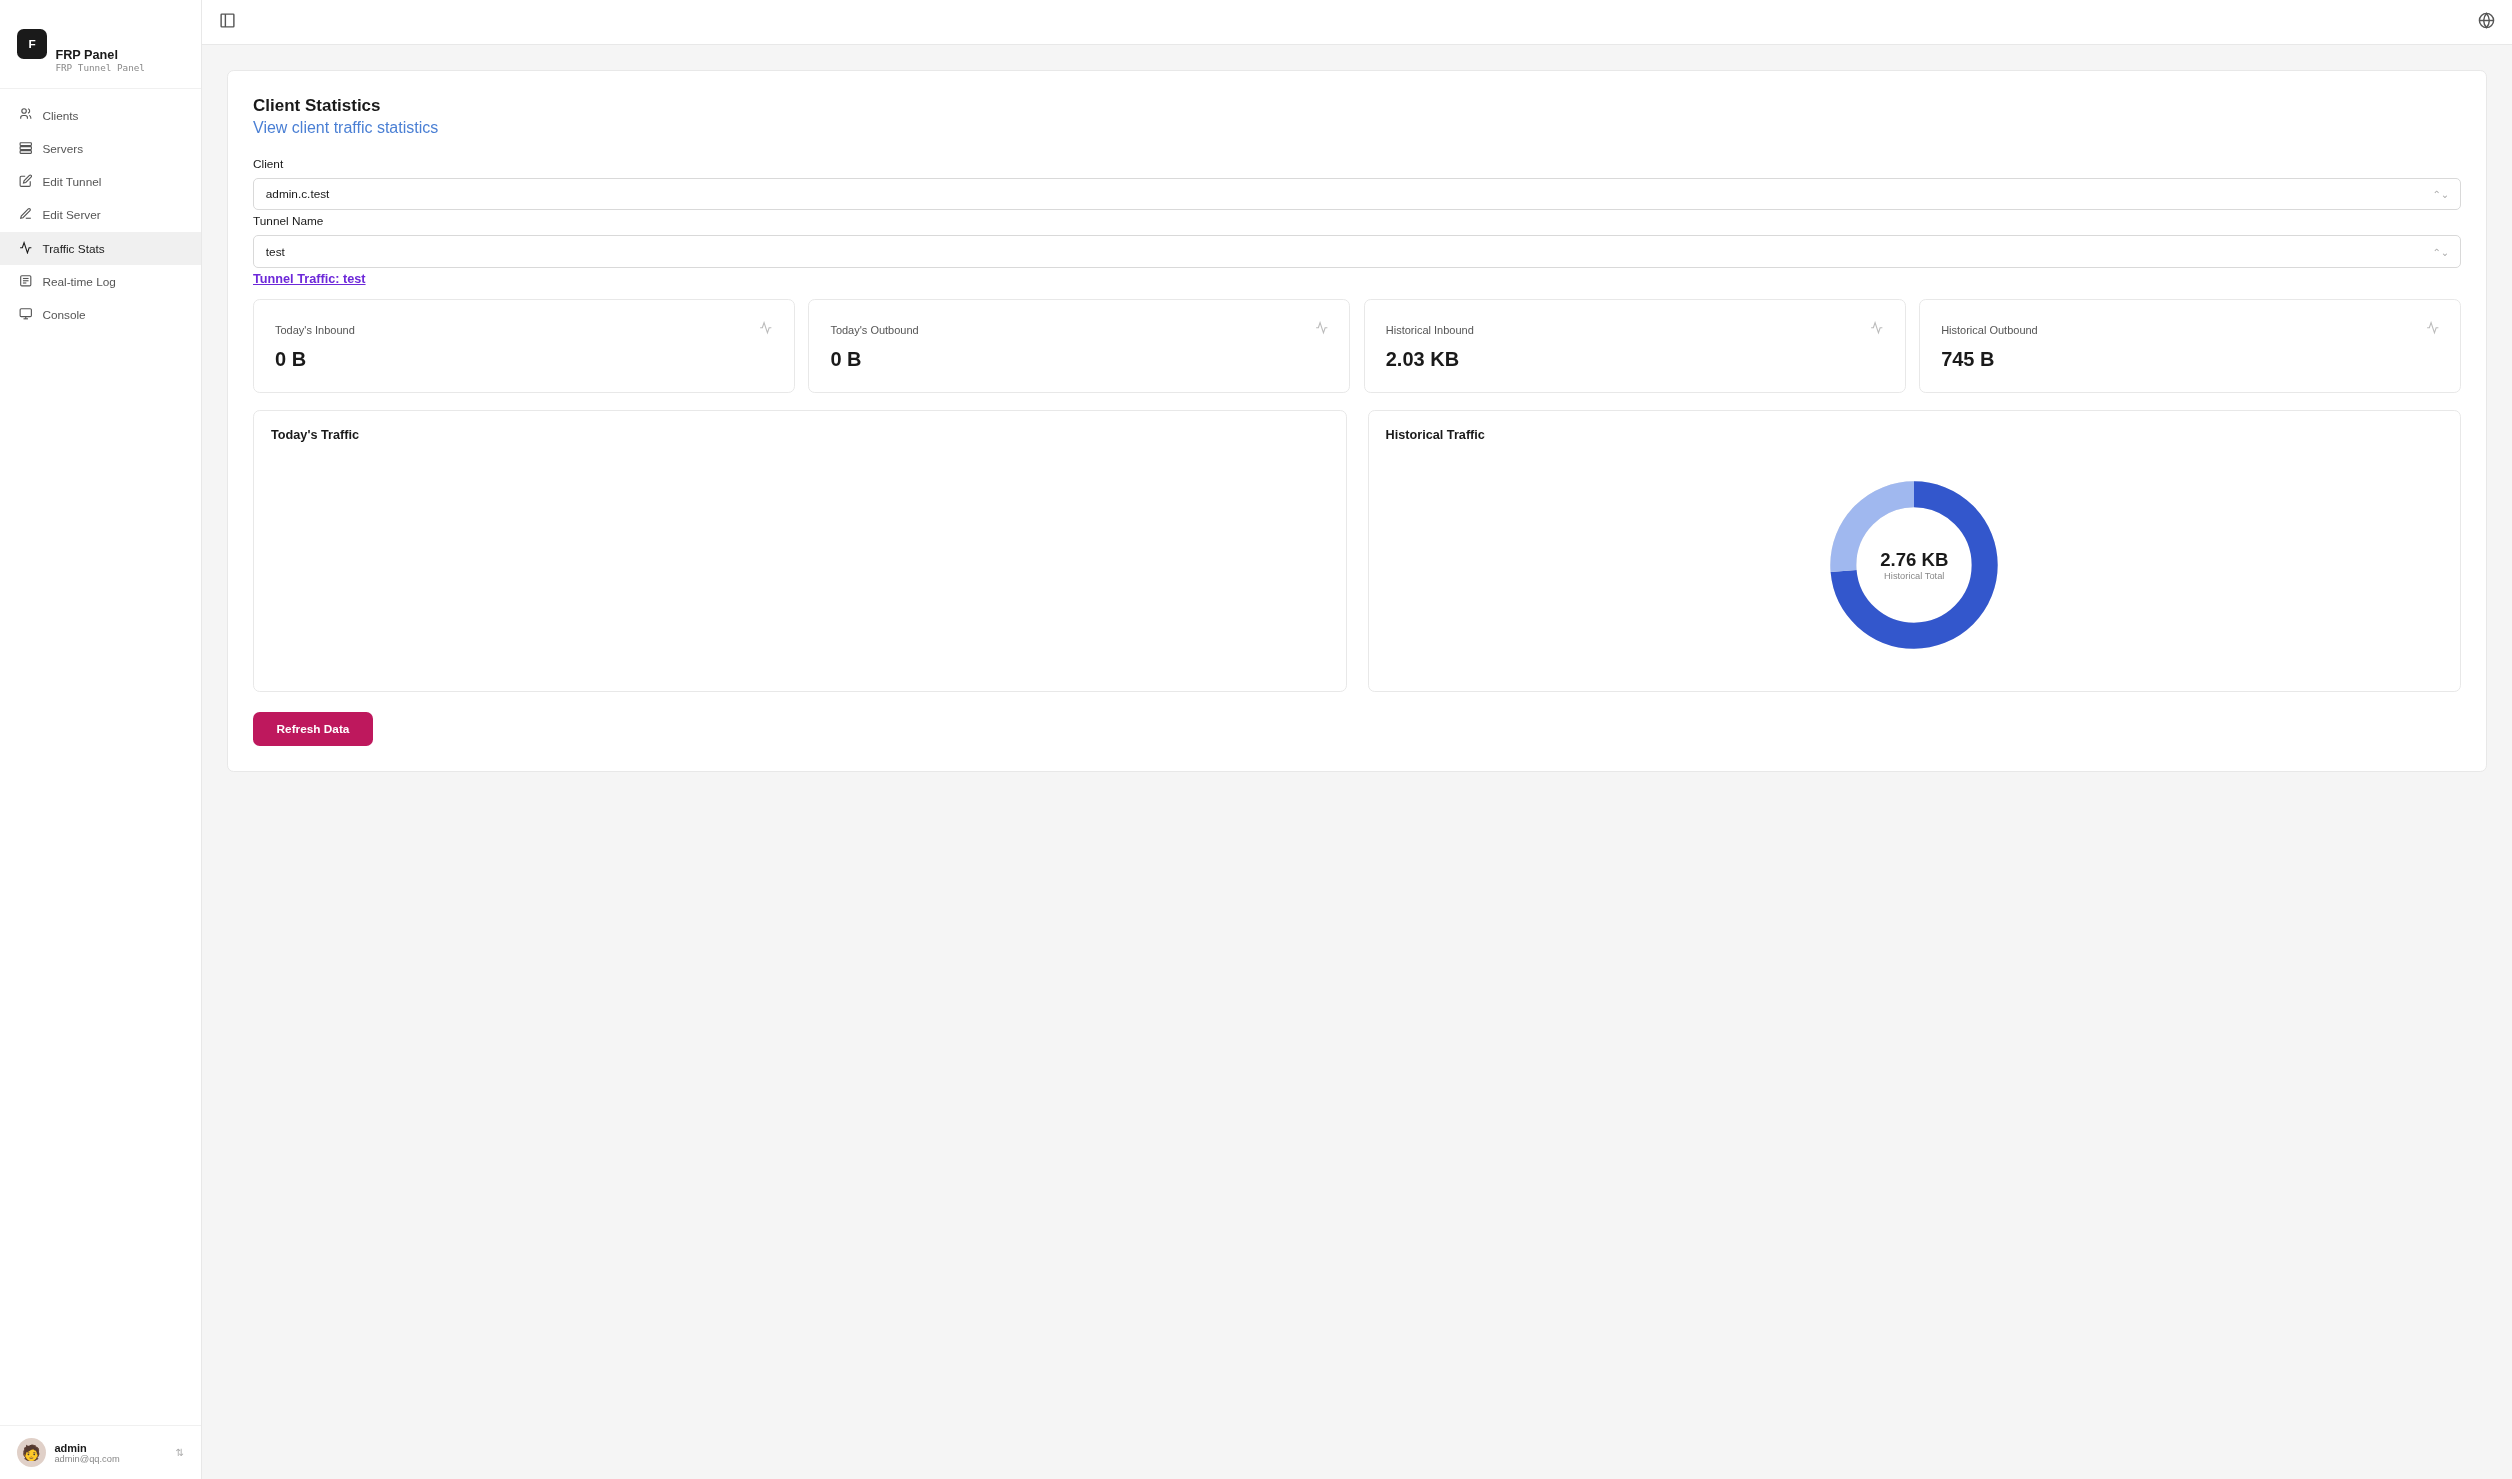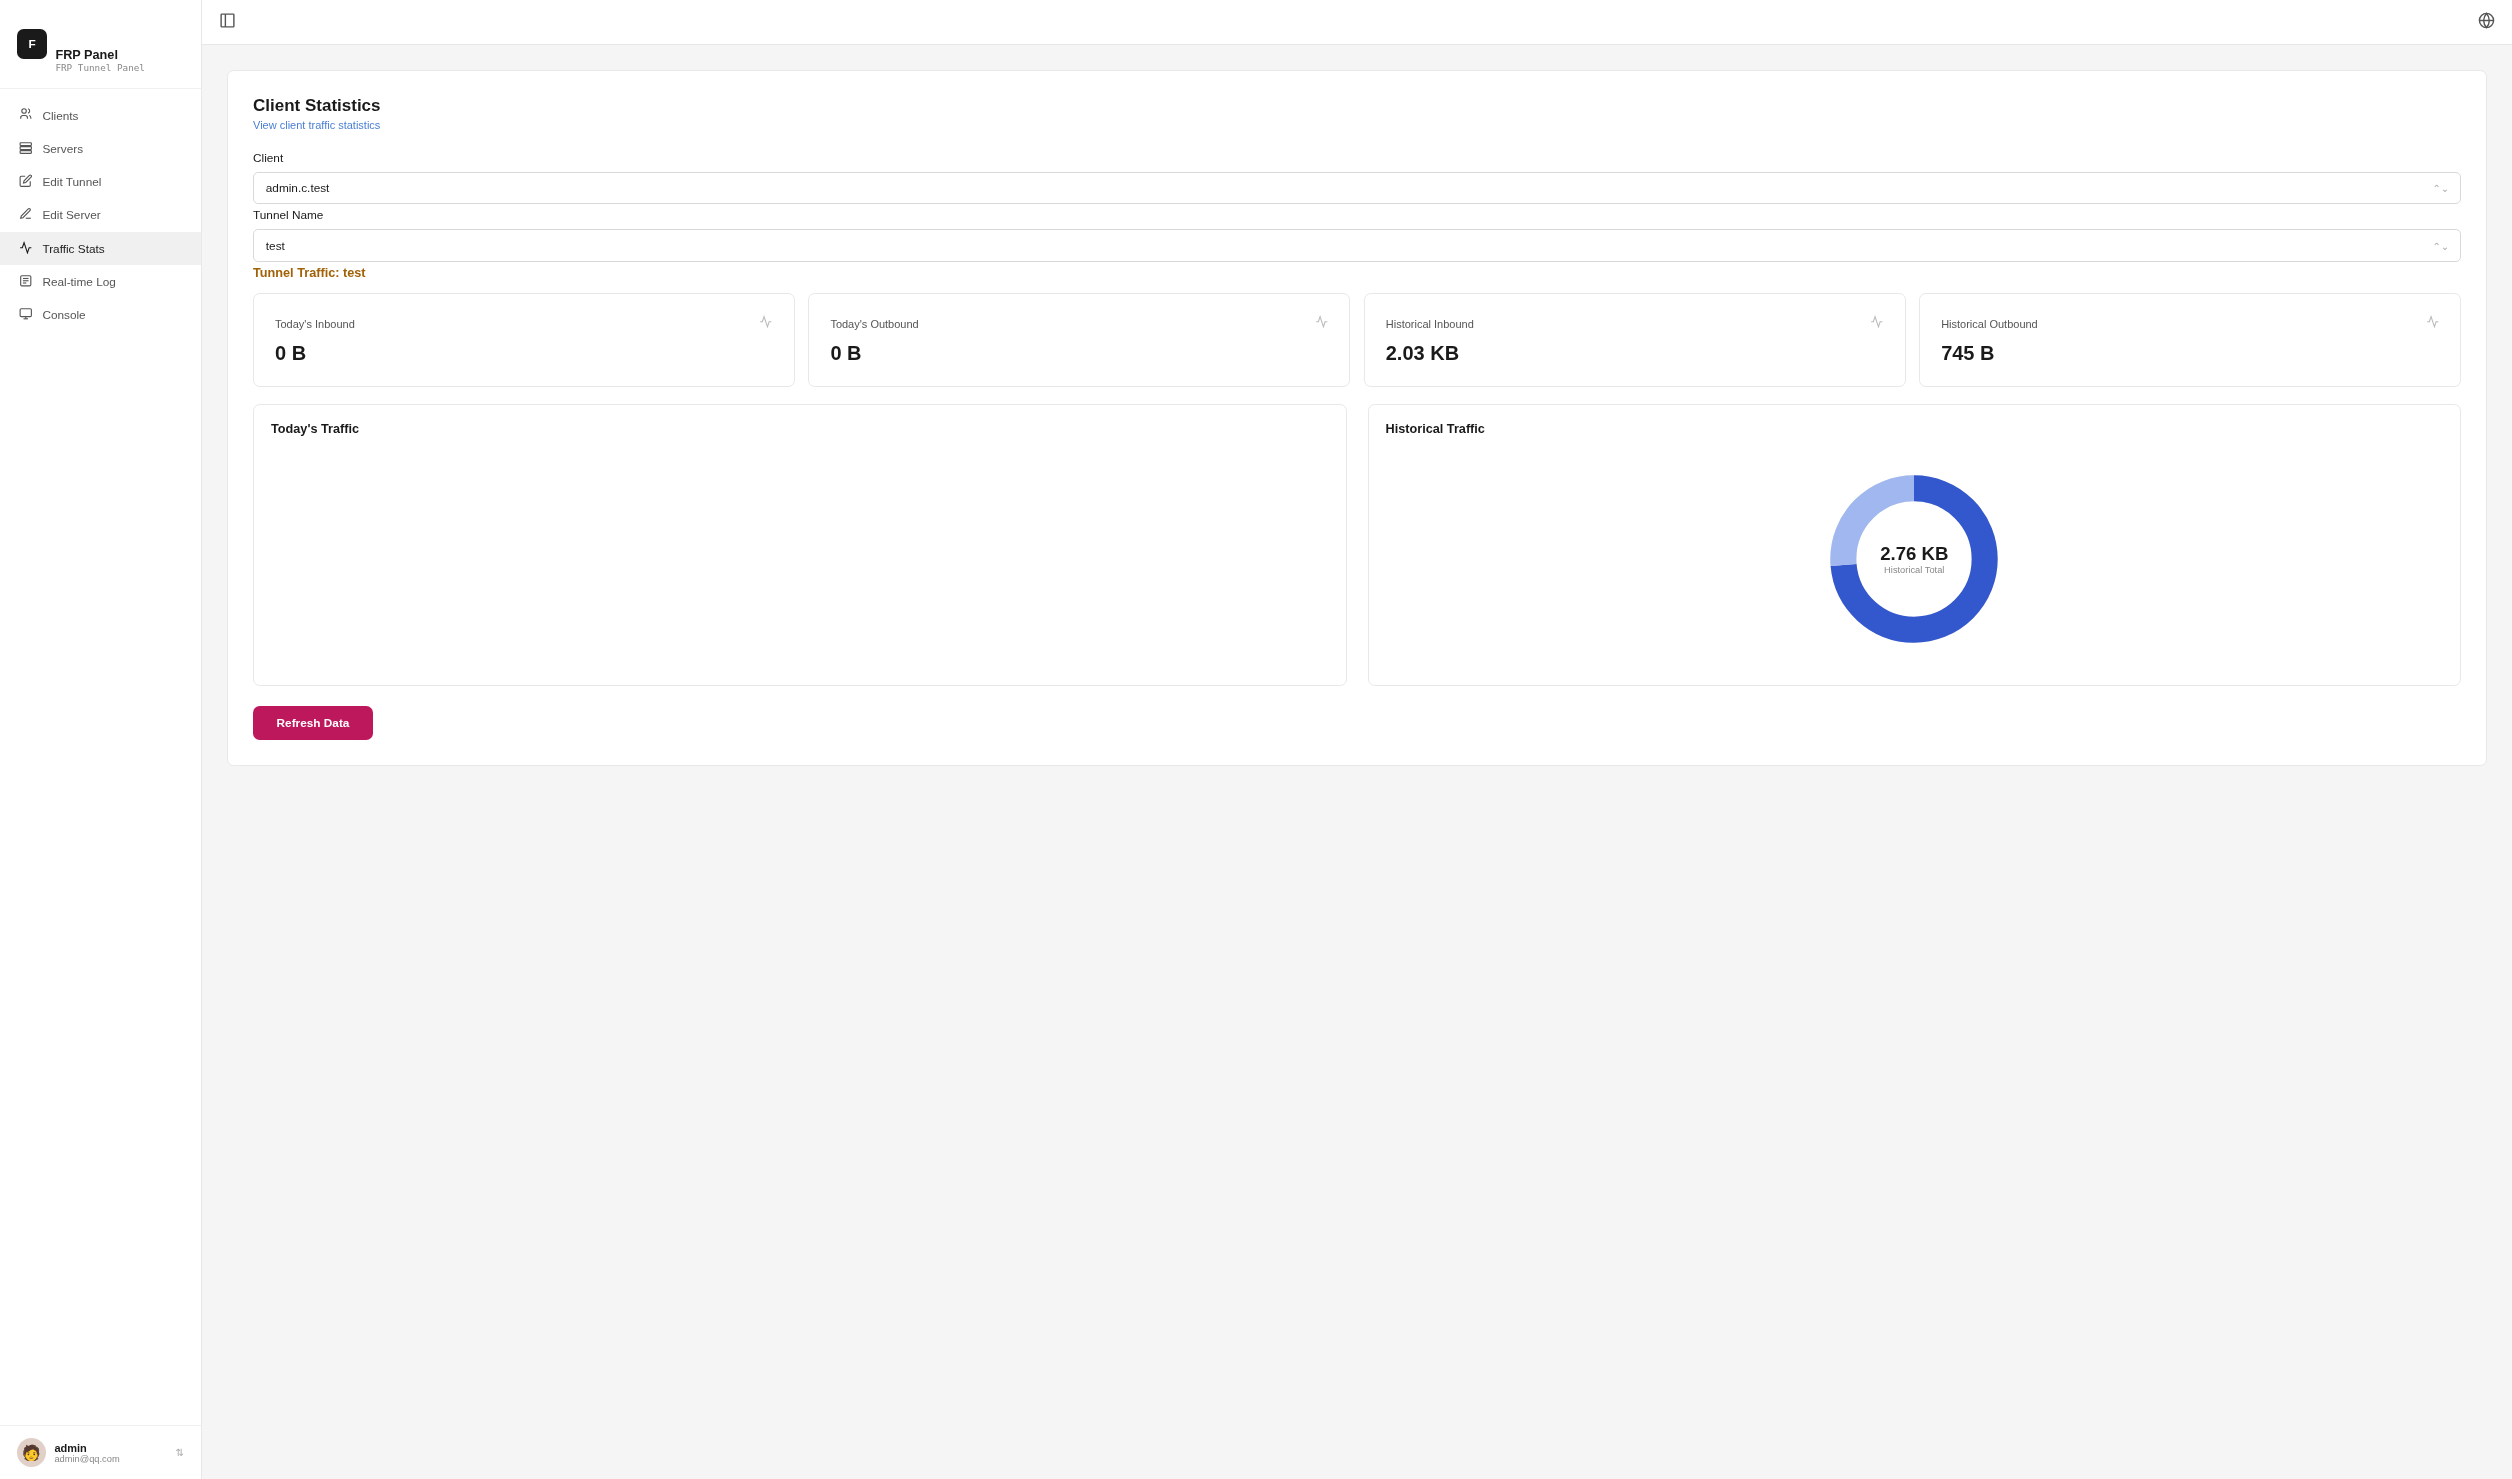--- a/index.html
+++ b/index.html
@@ -111,21 +111,21 @@
       border: 0.8px solid #e8e8e8;
     }
 
     .page-title {
       font-size: 17px;
       font-weight: 700;
       color: #1a1a1a;
       margin-bottom: 3.4px;
     }
     .page-subtitle {
-      font-size: 11px;
+      font-size: 16px;
       color: #4a7fd4;
       cursor: pointer;
       margin-bottom: 20px;
     }
 
     .field-label {
       font-size: 11.8px;
       font-weight: 500;
       color: #1a1a1a;
       margin-bottom: 6.7px;
@@ -151,22 +151,23 @@
       top: 50%;
       transform: translateY(-50%);
       color: #aaa;
       pointer-events: none;
       font-size: 10px;
     }
 
     .section-title {
       font-size: 12.7px;
       font-weight: 600;
-      color: #a16207;
+      color: #6d28d9;
       margin-bottom: 13.5px;
+      text-decoration: underline;
     }
 
     
     .stats-row {
       display: grid;
       grid-template-columns: repeat(4, 1fr);
       gap: 13.5px;
       margin-bottom: 17px;
     }
     .stat-card {

